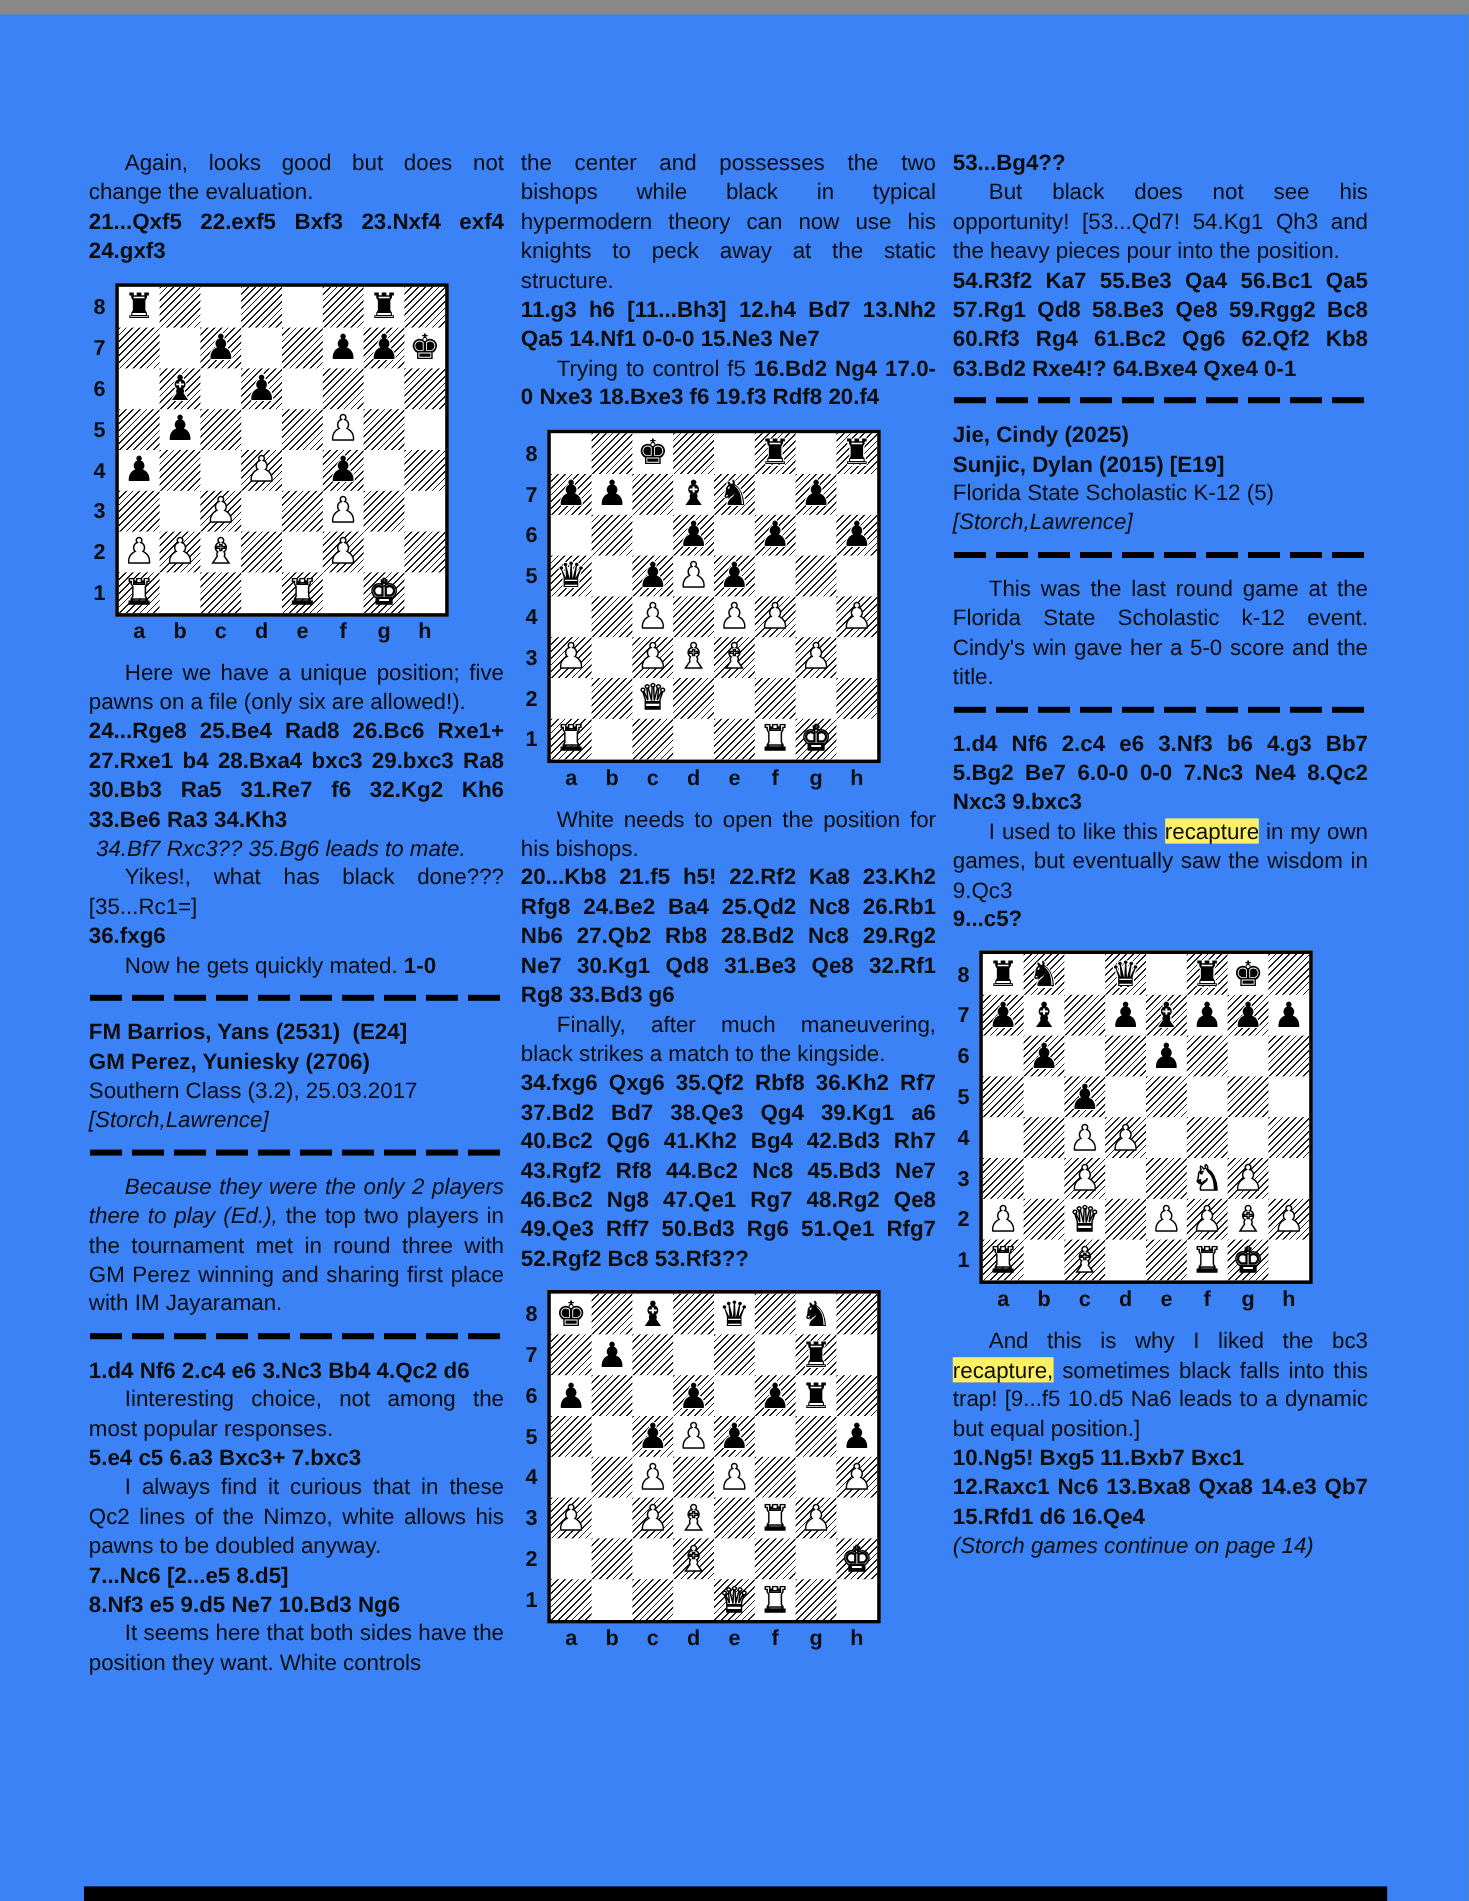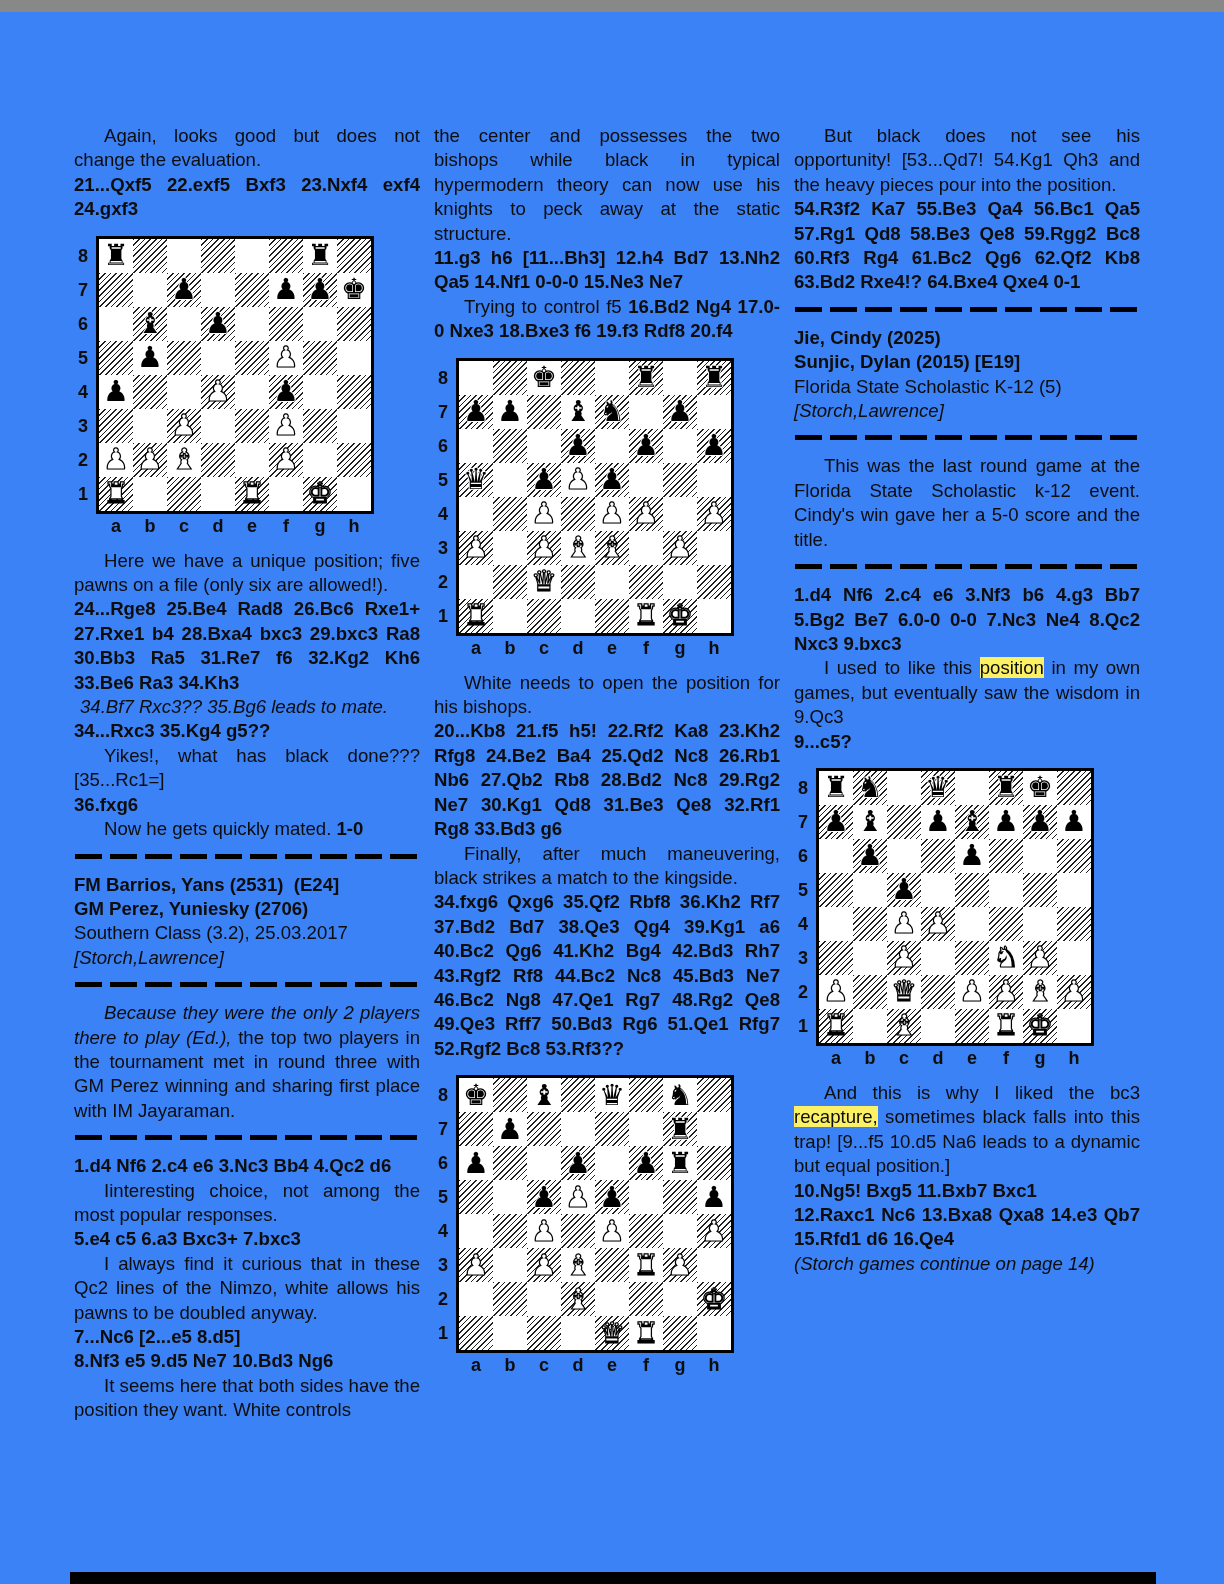--- a/index.html
+++ b/index.html
@@ -182,21 +182,20 @@
             <div class="file-label">d</div>
             <div class="file-label">e</div>
             <div class="file-label">f</div>
             <div class="file-label">g</div>
             <div class="file-label">h</div>
           </div>
         </div>
         <p class="p indent"><span>Here we have a unique position; five pawns on a file (only six are allowed!).</span></p>
         <p class="p moves"><span class="bold">24...Rge8 25.Be4 Rad8 26.Bc6 Rxe1+ 27.Rxe1 b4 28.Bxa4 bxc3 29.bxc3 Ra8 30.Bb3 Ra5 31.Re7 f6 32.Kg2 Kh6 33.Be6 Ra3 34.Kh3</span></p>
         <p class="p note"><span>34.Bf7 Rxc3?? 35.Bg6 leads to mate.</span></p>
-        <p class="p moves"><span class="bold">34...Rxc3 35.Kg4 g5??</span></p>
         <p class="p indent"><span>Yikes!, what has black done??? [35...Rc1=]</span></p>
         <p class="p moves"><span class="bold">36.fxg6</span></p>
         <p class="p indent"><span>Now he gets quickly mated. </span><span class="bold">1-0</span></p>
         <div class="sep"></div>
         <p class="p h1"><span class="bold">FM Barrios, Yans (2531)&nbsp; (E24]</span></p>
         <p class="p h1"><span class="bold">GM Perez, Yuniesky (2706)</span></p>
         <p class="p sub"><span>Southern Class (3.2), 25.03.2017</span></p>
         <p class="p annot"><span class="italic">[Storch,Lawrence]</span></p>
         <div class="sep"></div>
         <p class="p indent"><span class="italic">Because they were the only 2 players there to play (Ed.), </span><span>the top two players in the tournament met in round three with GM Perez winning and sharing first place with IM Jayaraman.</span></p>
@@ -500,32 +499,33 @@
             <div class="file-label">c</div>
             <div class="file-label">d</div>
             <div class="file-label">e</div>
             <div class="file-label">f</div>
             <div class="file-label">g</div>
             <div class="file-label">h</div>
           </div>
         </div>
       </div>
       <div class="col">
+        <p class="p moves"><span class="bold">53...Bg4??</span></p>
         <p class="p indent"><span>But black does not see his opportunity! [53...Qd7! 54.Kg1 Qh3 and the heavy pieces pour into the position.</span></p>
         <p class="p moves"><span class="bold">54.R3f2 Ka7 55.Be3 Qa4 56.Bc1 Qa5 57.Rg1 Qd8 58.Be3 Qe8 59.Rgg2 Bc8 60.Rf3 Rg4 61.Bc2 Qg6 62.Qf2 Kb8 63.Bd2 Rxe4!? 64.Bxe4 Qxe4 0-1</span></p>
         <div class="sep"></div>
         <p class="p h1"><span class="bold">Jie, Cindy (2025)</span></p>
         <p class="p h1"><span class="bold">Sunjic, Dylan (2015) [E19]</span></p>
         <p class="p sub"><span>Florida State Scholastic K-12 (5)</span></p>
         <p class="p annot"><span class="italic">[Storch,Lawrence]</span></p>
         <div class="sep"></div>
         <p class="p indent"><span>This was the last round game at the Florida State Scholastic k-12 event. Cindy's win gave her a 5-0 score and the title.</span></p>
         <div class="sep"></div>
         <p class="p moves"><span class="bold">1.d4 Nf6 2.c4 e6 3.Nf3 b6 4.g3 Bb7 5.Bg2 Be7 6.0-0 0-0 7.Nc3 Ne4 8.Qc2 Nxc3 9.bxc3</span></p>
-        <p class="p indent"><span>I used to like this </span><span class="hl">position</span><span> in my own games, but eventually saw the wisdom in 9.Qc3</span></p>
+        <p class="p indent"><span>I used to like this </span><span class="hl">recapture</span><span> in my own games, but eventually saw the wisdom in 9.Qc3</span></p>
         <p class="p moves"><span class="bold">9...c5?</span></p>
         <div class="diagram">
           <div class="board-row">
             <div class="ranks">
               <div class="rank-label">8</div>
               <div class="rank-label">7</div>
               <div class="rank-label">6</div>
               <div class="rank-label">5</div>
               <div class="rank-label">4</div>
               <div class="rank-label">3</div>

